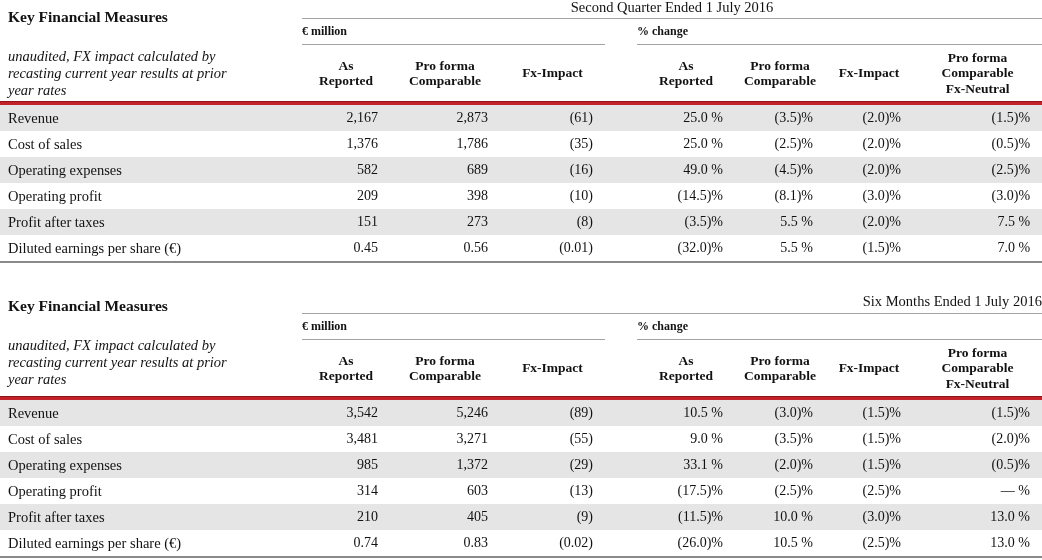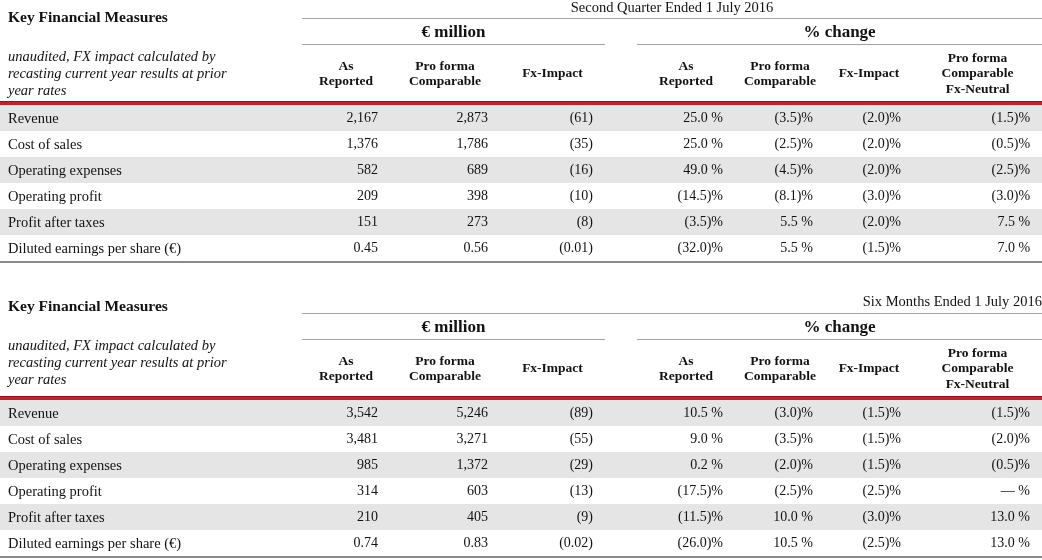--- a/index.html
+++ b/index.html
@@ -30,21 +30,21 @@
   
   .period-title {
     font-weight: normal; font-size: 14.5px; text-align: center;
     border-bottom: 1px solid #a3a3a3;
     height: 18px; line-height: 15px; vertical-align: top;
   }
   table.second .period-title { height: 24px; vertical-align: middle; line-height: 16px; text-align: right; }
 
   
   .group-head {
-    font-weight: bold; font-size: 17px; text-align: center;
+    font-weight: bold; font-size: 12px; text-align: left;
     border-bottom: 1px solid #a3a3a3; height: 25px; vertical-align: middle;
   }
   .gap-head { border: none; }
 
   
   .colhead {
     font-weight: bold; font-size: 13.5px; text-align: center;
     white-space: pre-line; line-height: 15.5px;
     height: 56px; vertical-align: middle;
   }
@@ -255,21 +255,21 @@
           <td class="num">(3.5)%</td>
           <td class="num">(1.5)%</td>
           <td class="num">(2.0)%</td>
         </tr>
         <tr class="row shade">
           <td class="lbl">Operating expenses</td>
           <td class="num">985</td>
           <td class="num">1,372</td>
           <td class="num">(29)</td>
           <td class="gapcell"></td>
-          <td class="num">0.2 %</td>
+          <td class="num">33.1 %</td>
           <td class="num">(2.0)%</td>
           <td class="num">(1.5)%</td>
           <td class="num">(0.5)%</td>
         </tr>
         <tr class="row">
           <td class="lbl">Operating profit</td>
           <td class="num">314</td>
           <td class="num">603</td>
           <td class="num">(13)</td>
           <td class="gapcell"></td>

